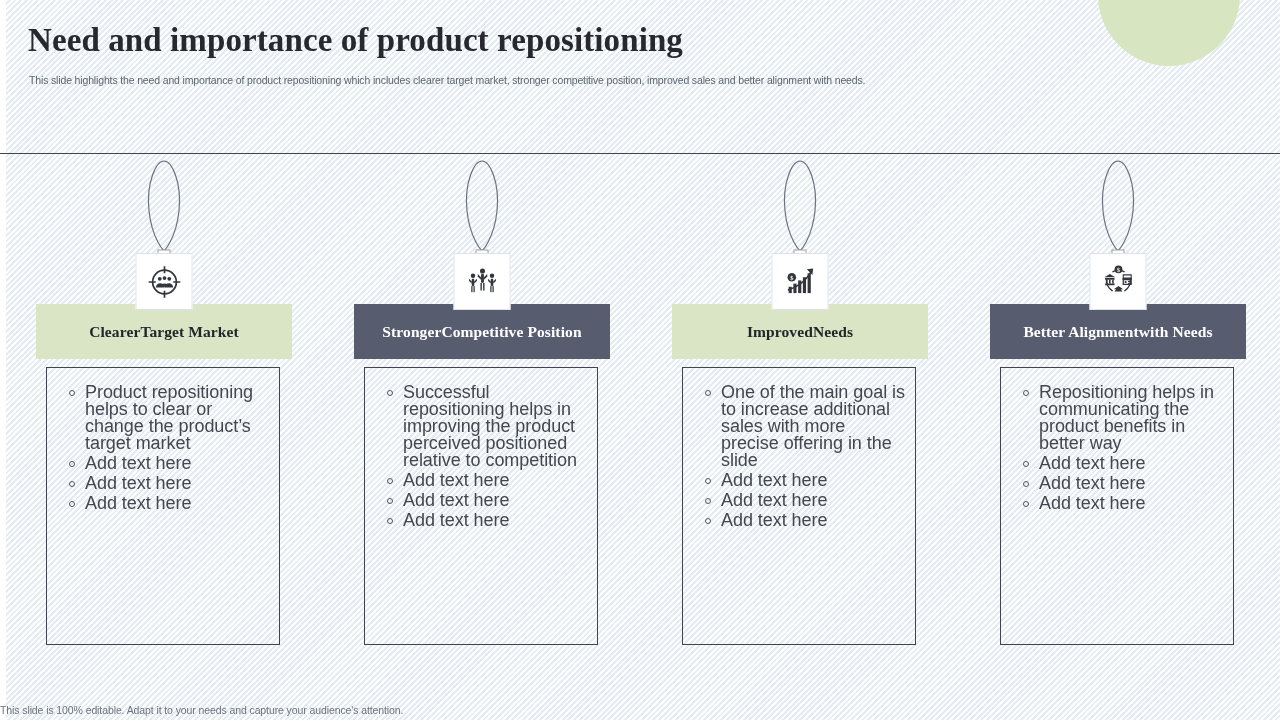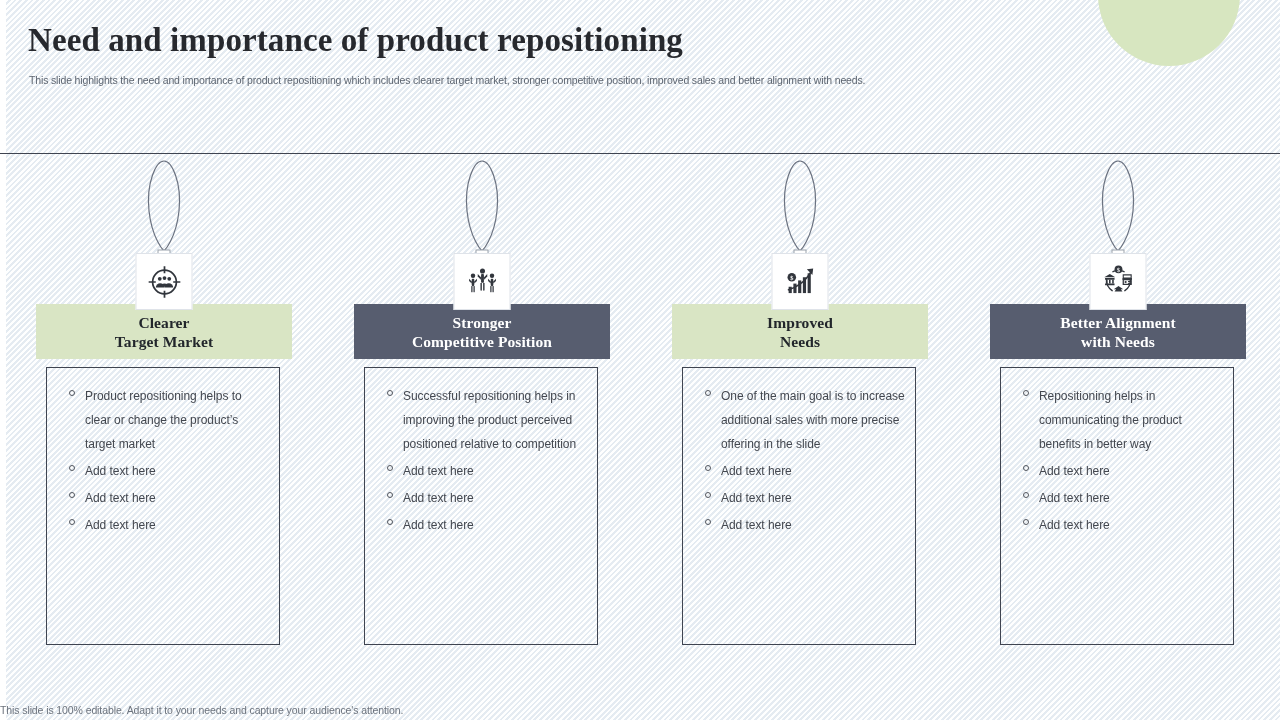--- a/index.html
+++ b/index.html
@@ -131,21 +131,21 @@
 
   
   .card-band {
     position: absolute;
     left: 0;
     top: 151px;
     width: 256px;
     height: 55px;
     box-sizing: border-box;
     display: flex;
-    flex-direction: column;
+    flex-direction: row;
     align-items: center;
     justify-content: center;
     font-family: "Liberation Serif", serif;
     font-weight: 700;
     font-size: 15.5px;
     line-height: 19px;
     text-align: center;
     letter-spacing: 0.1px;
     z-index: 1;
   }
@@ -172,22 +172,22 @@
   .bullet-mark {
     flex: 0 0 auto;
     width: 6px;
     height: 6px;
     border: 1px solid #53575f;
     border-radius: 50%;
     margin: 6px 10px 0 6px;
     box-sizing: border-box;
   }
   .bullet-text {
-    font-size: 12px;
-    line-height: 24px;
+    font-size: 18px;
+    line-height: 17px;
     color: #43474f;
     letter-spacing: -0.05px;
   }
 
   
   .footer-note {
     position: absolute;
     left: 0;
     top: 704px;
     width: 1280px;

